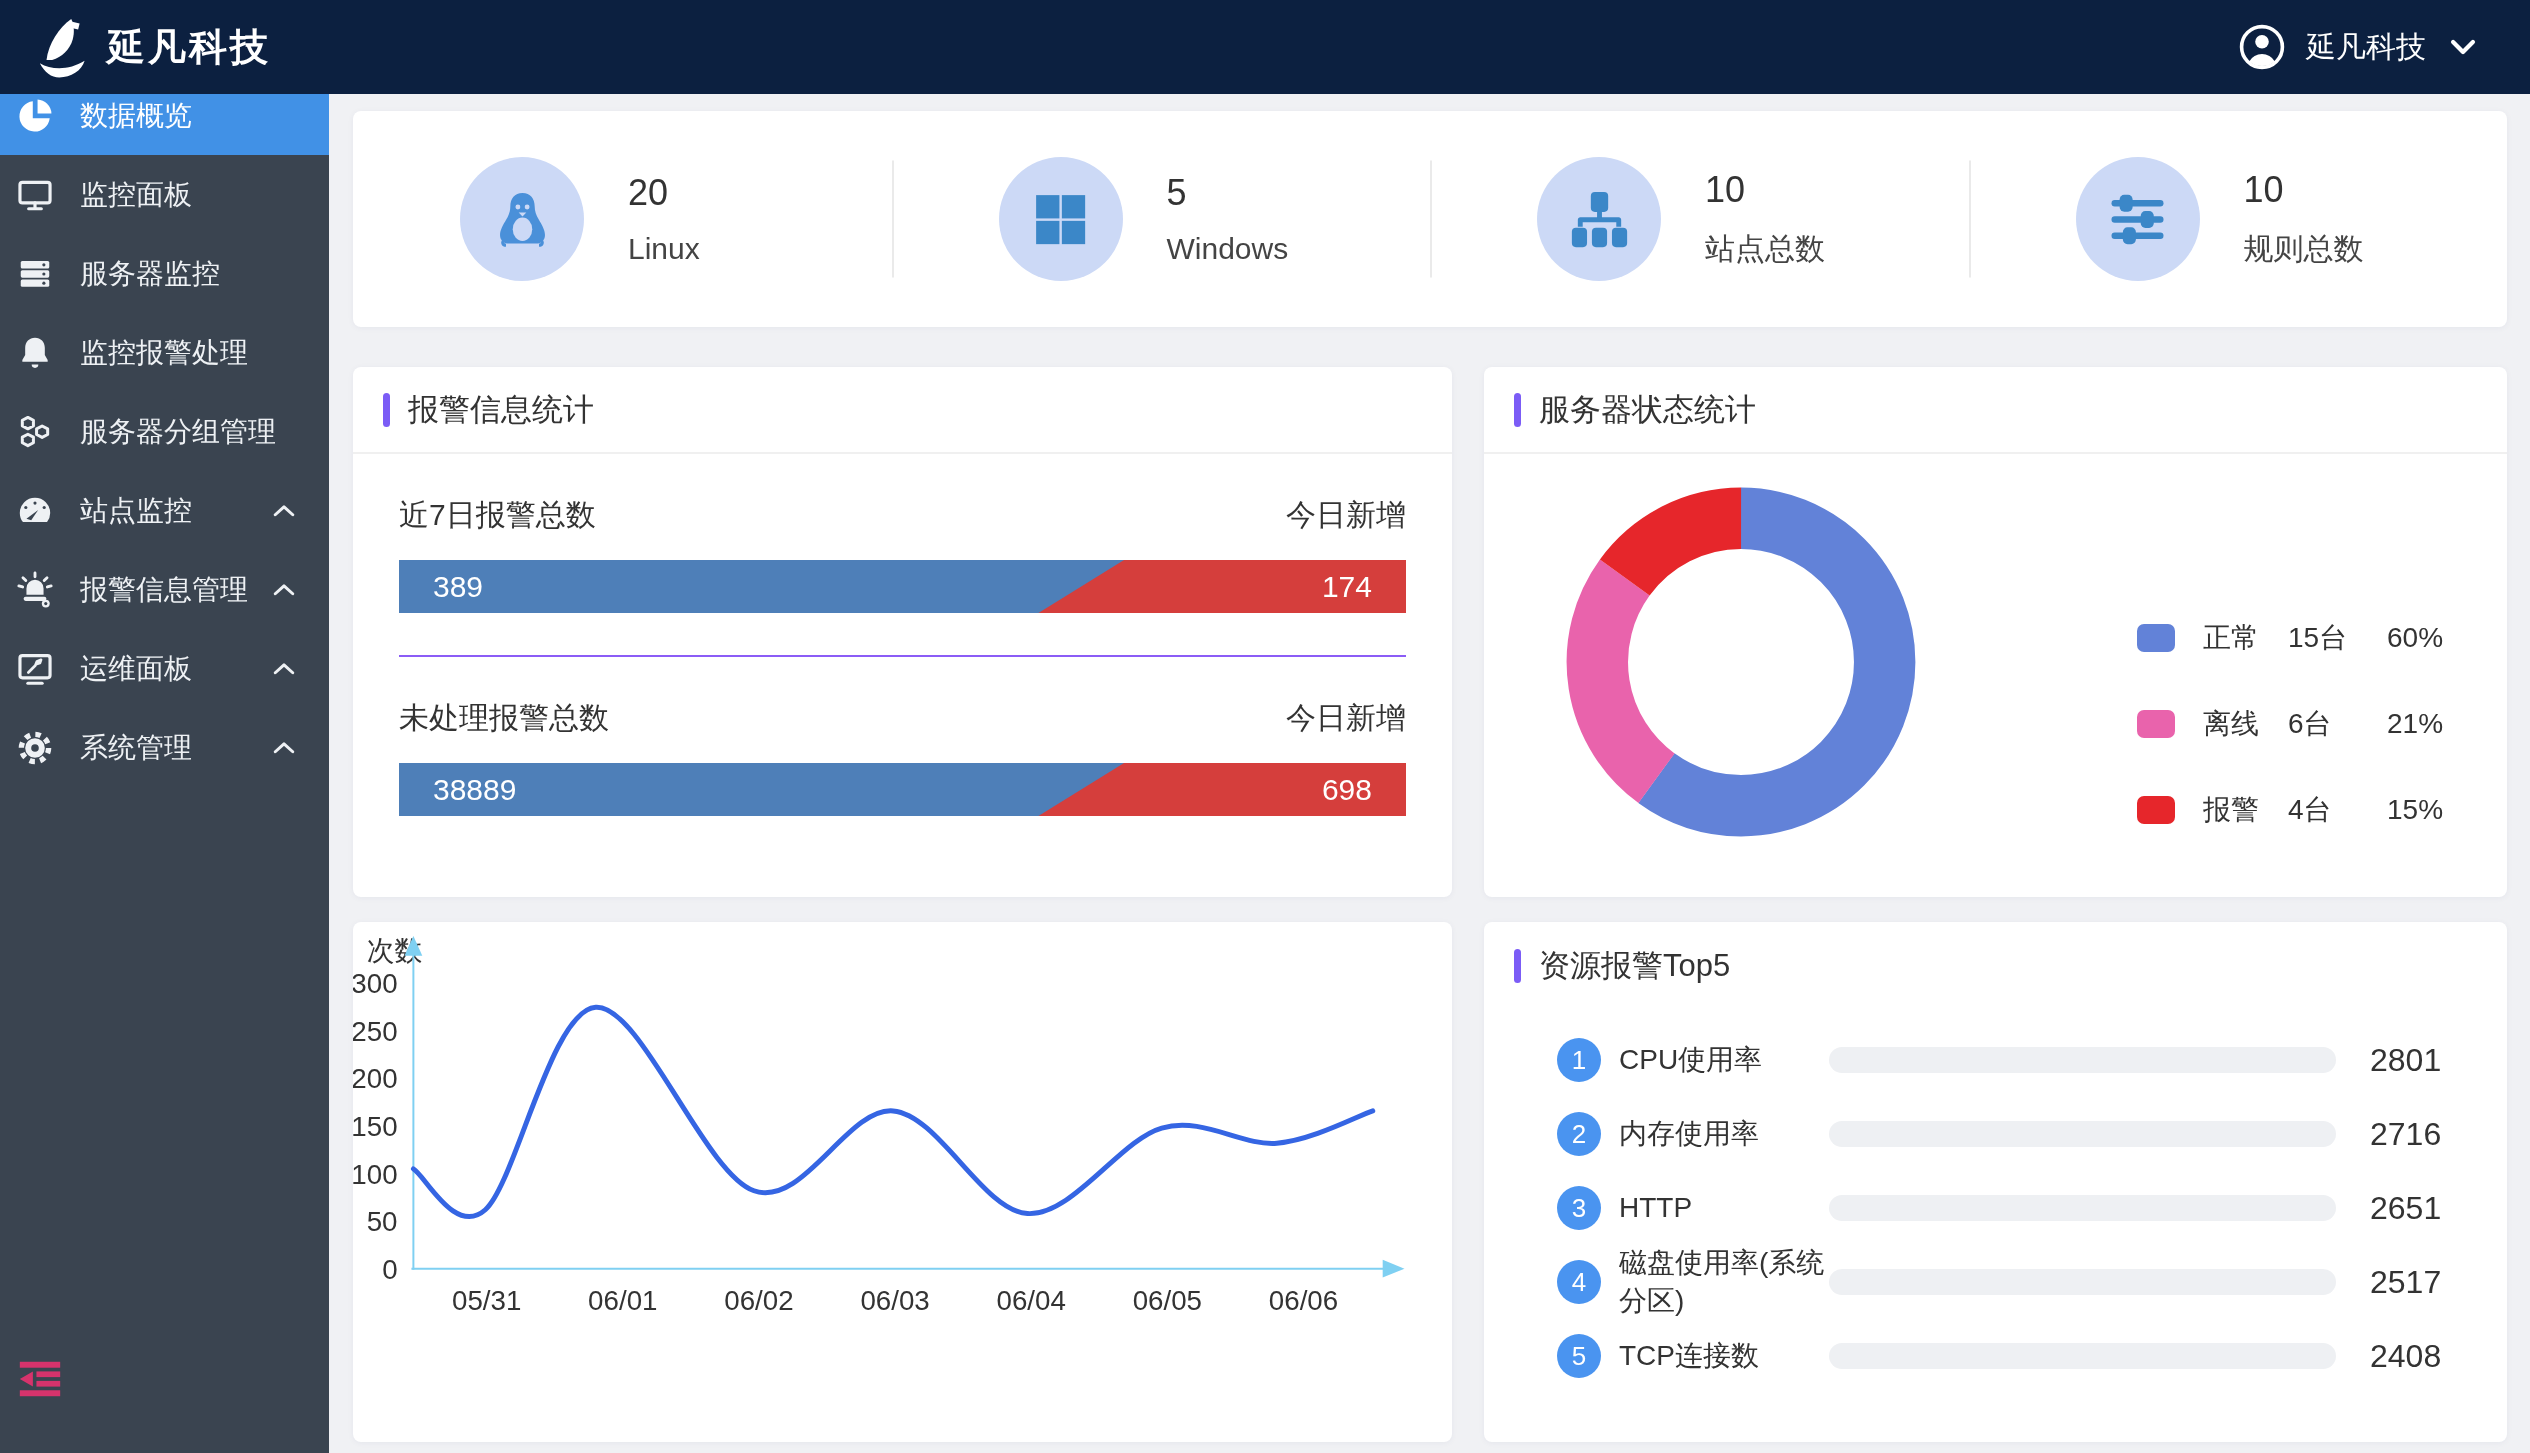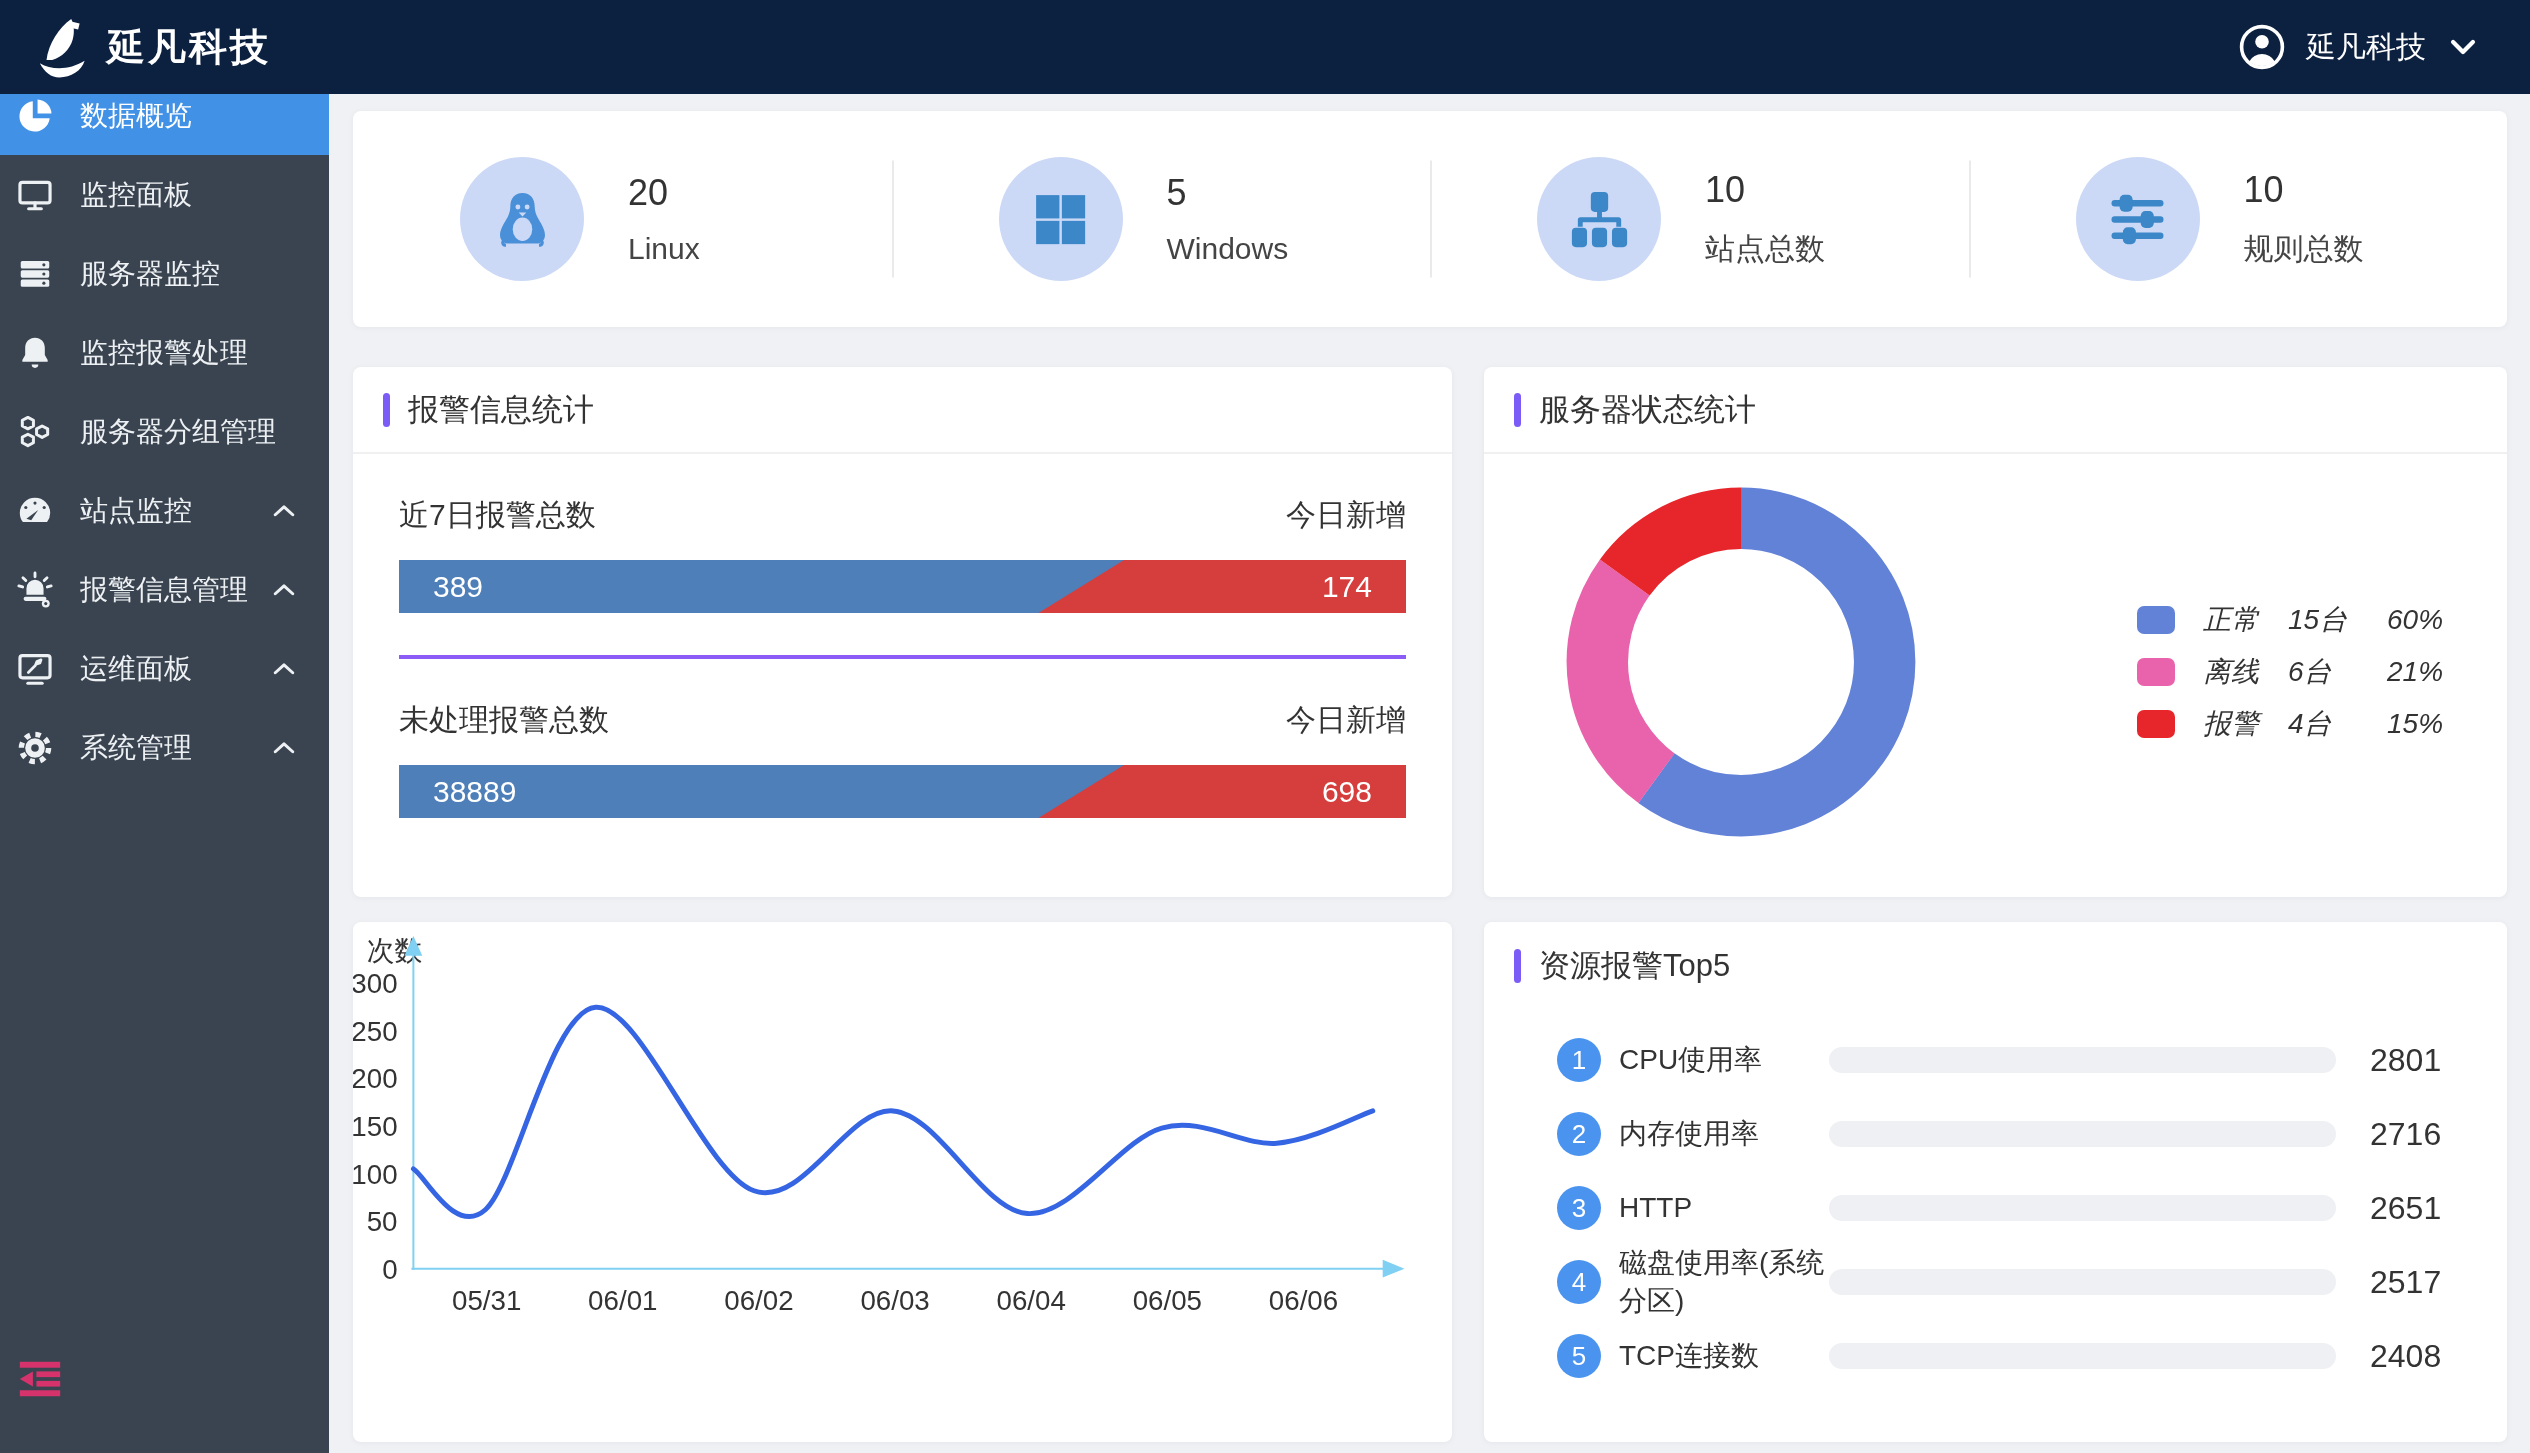--- a/index.html
+++ b/index.html
@@ -46,31 +46,31 @@
   .row2,.row3{display:flex;gap:32px;}
   .row2{margin-bottom:25px;}
   .row2 .card{height:530px;box-sizing:border-box;}
   .row3 .card{height:520px;box-sizing:border-box;}
   .card-alarm,.card-trend{width:1099px;flex:none;}
   .card-server,.card-top5{flex:1;}
 
   
   .alarm-body{padding:0 46px;}
   .alarm-section{padding-top:46px;padding-bottom:42px;}
-  .alarm-section + .alarm-section{border-top:4px solid #8b5cf6;}
+  .alarm-section + .alarm-section{border-top:2px solid #8b5cf6;}
   .alarm-labels{display:flex;justify-content:space-between;font-size:30px;color:#333;line-height:30px;}
   .alarm-bar{margin-top:30px;height:53px;background:#d53e3c;position:relative;}
   .alarm-fill{position:absolute;inset:0;background:#4e7fb8;clip-path:polygon(0 0,72% 0,63.5% 100%,0 100%);}
   .alarm-total{position:absolute;left:34px;top:0;line-height:53px;color:#fff;font-size:30px;z-index:1;}
   .alarm-new{position:absolute;right:34px;top:0;line-height:53px;color:#fff;font-size:30px;}
 
   
   .server-body{position:relative;height:443px;}
   .donut-svg{position:absolute;left:39px;top:-10px;width:436px;height:436px;}
-  .legend{position:absolute;left:653px;top:147px;display:flex;flex-direction:column;gap:14px;font-style:italic;}
+  .legend{position:absolute;left:653px;top:165px;display:flex;flex-direction:column;gap:48px;}
   .legend-item{display:flex;align-items:center;font-size:28px;color:#333;}
   .legend-swatch{width:38px;height:28px;border-radius:7px;margin-right:28px;flex:none;}
   .legend-name{width:85px;}
   .legend-count{width:99px;}
 
   
   .trend-body{position:relative;height:433px;}
   .trend-svg{position:absolute;left:0;top:0;}
 
   

